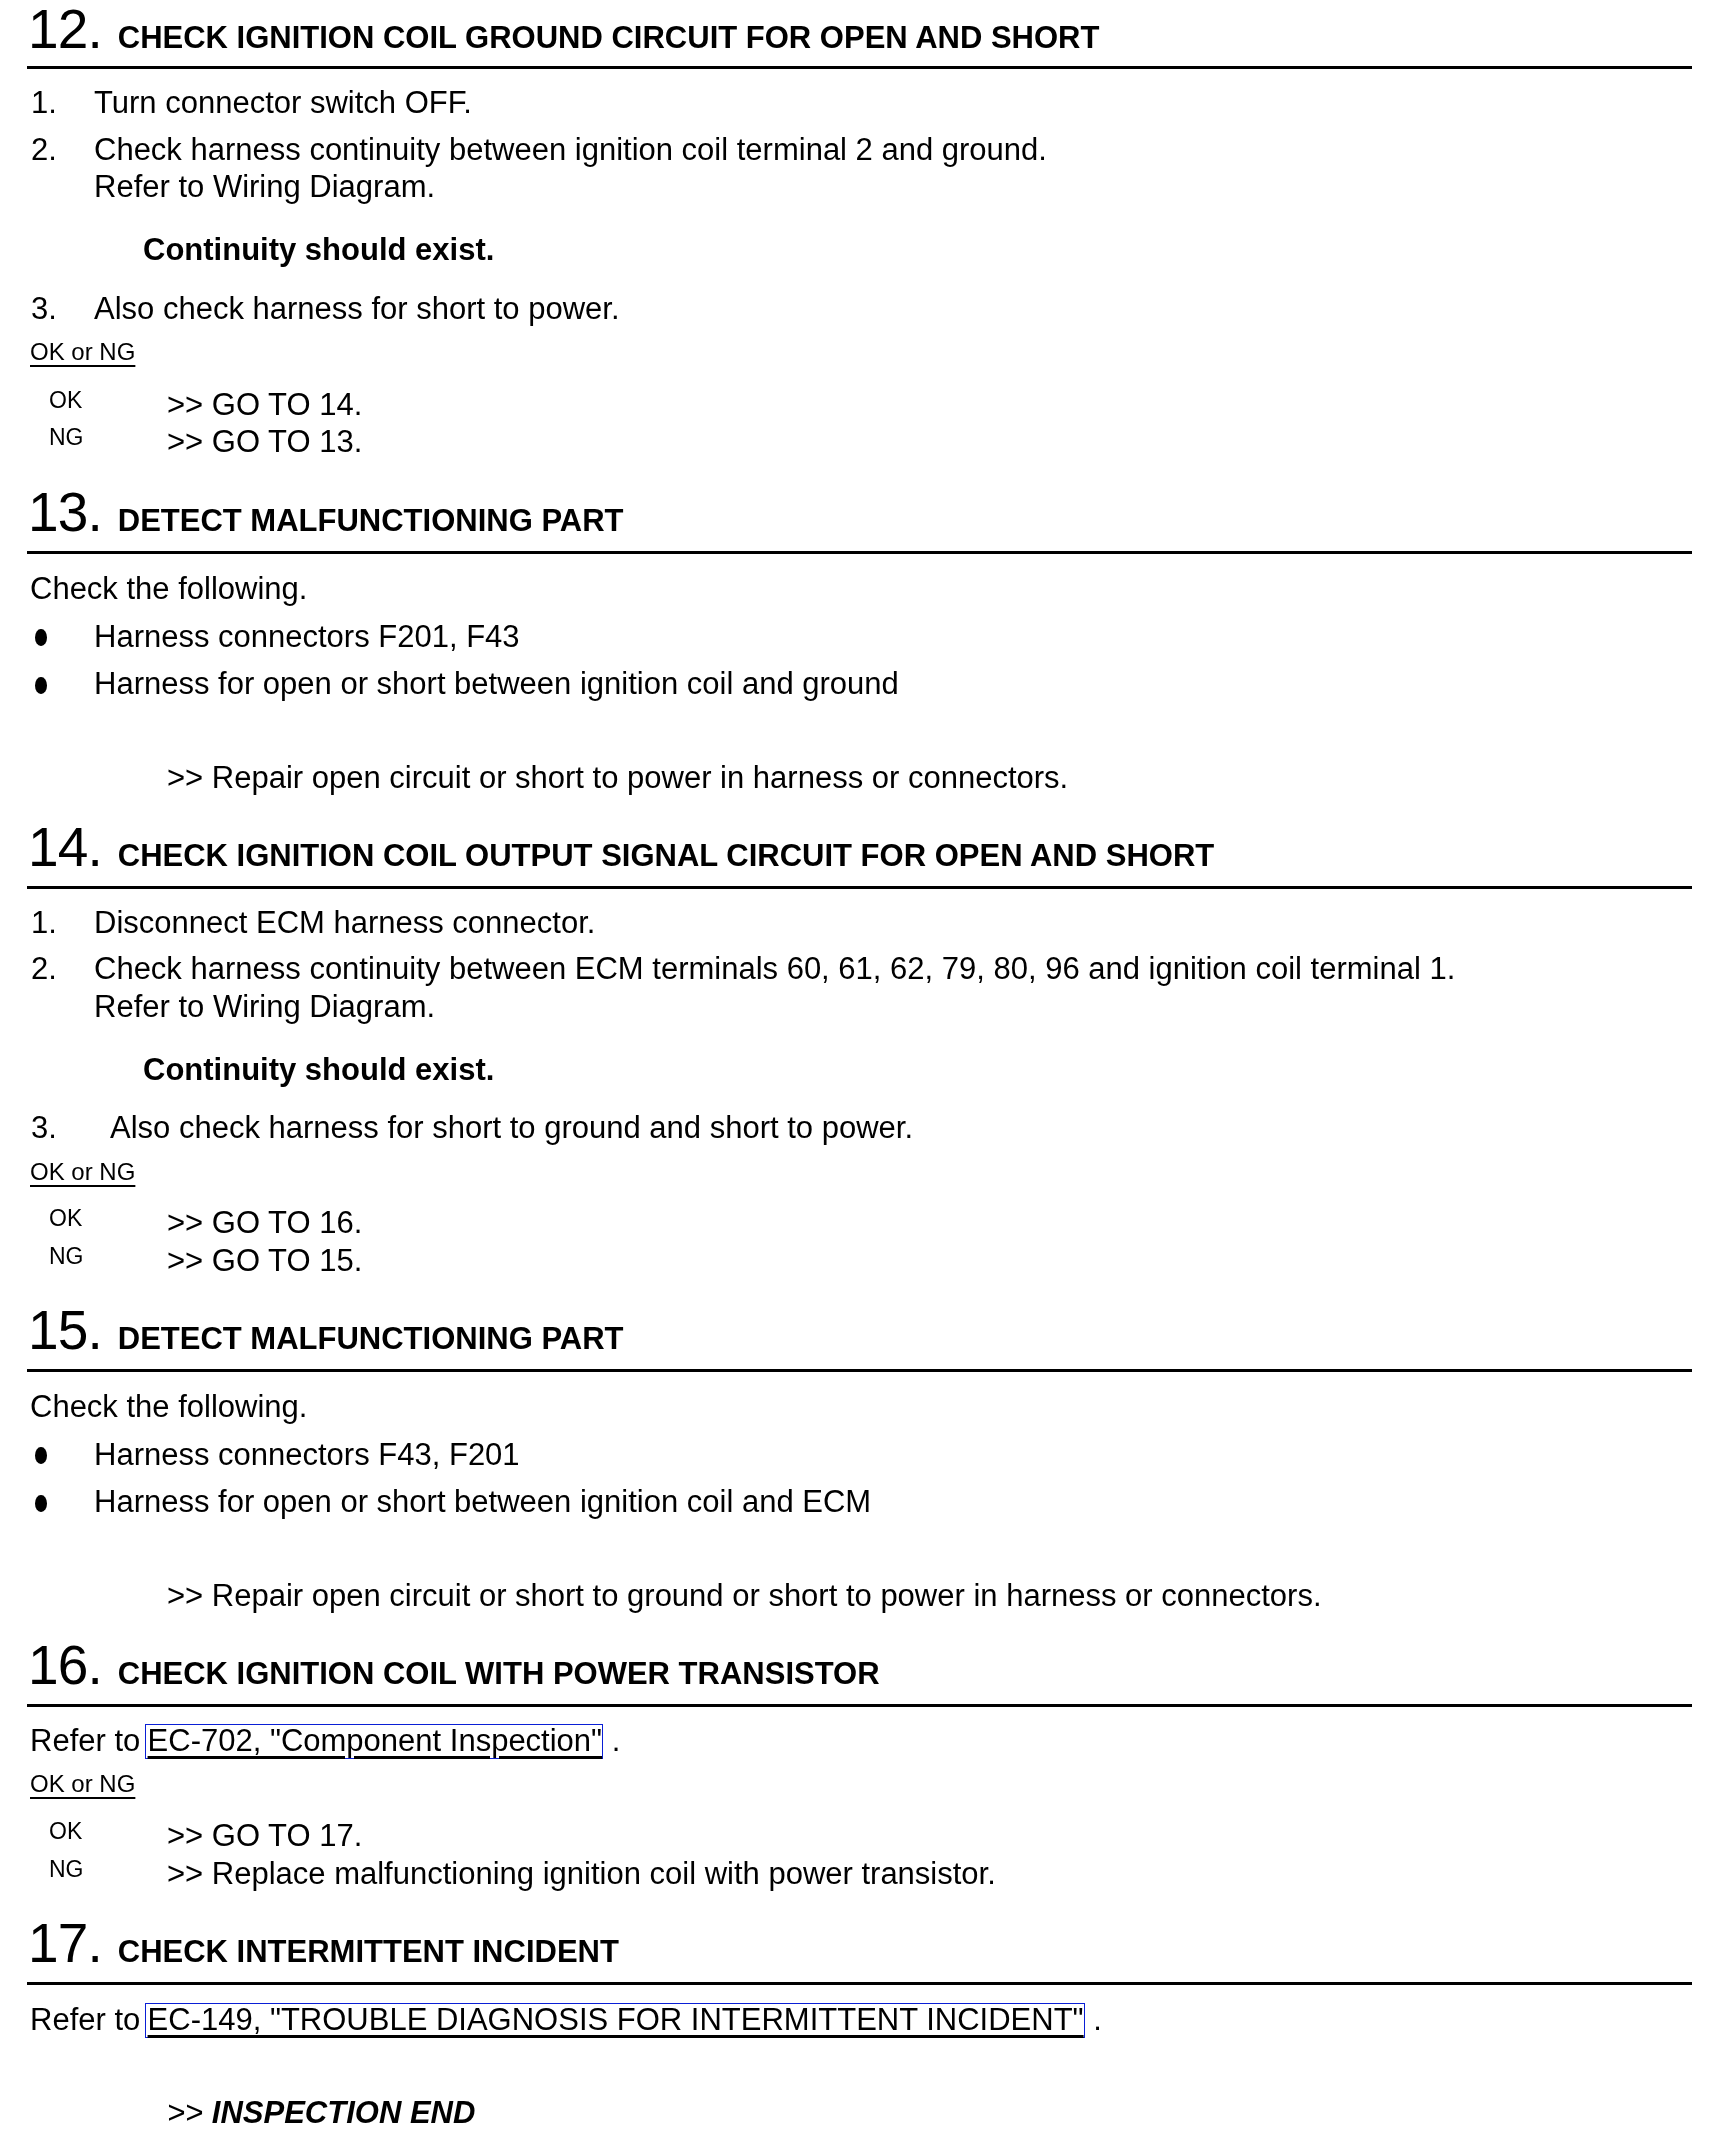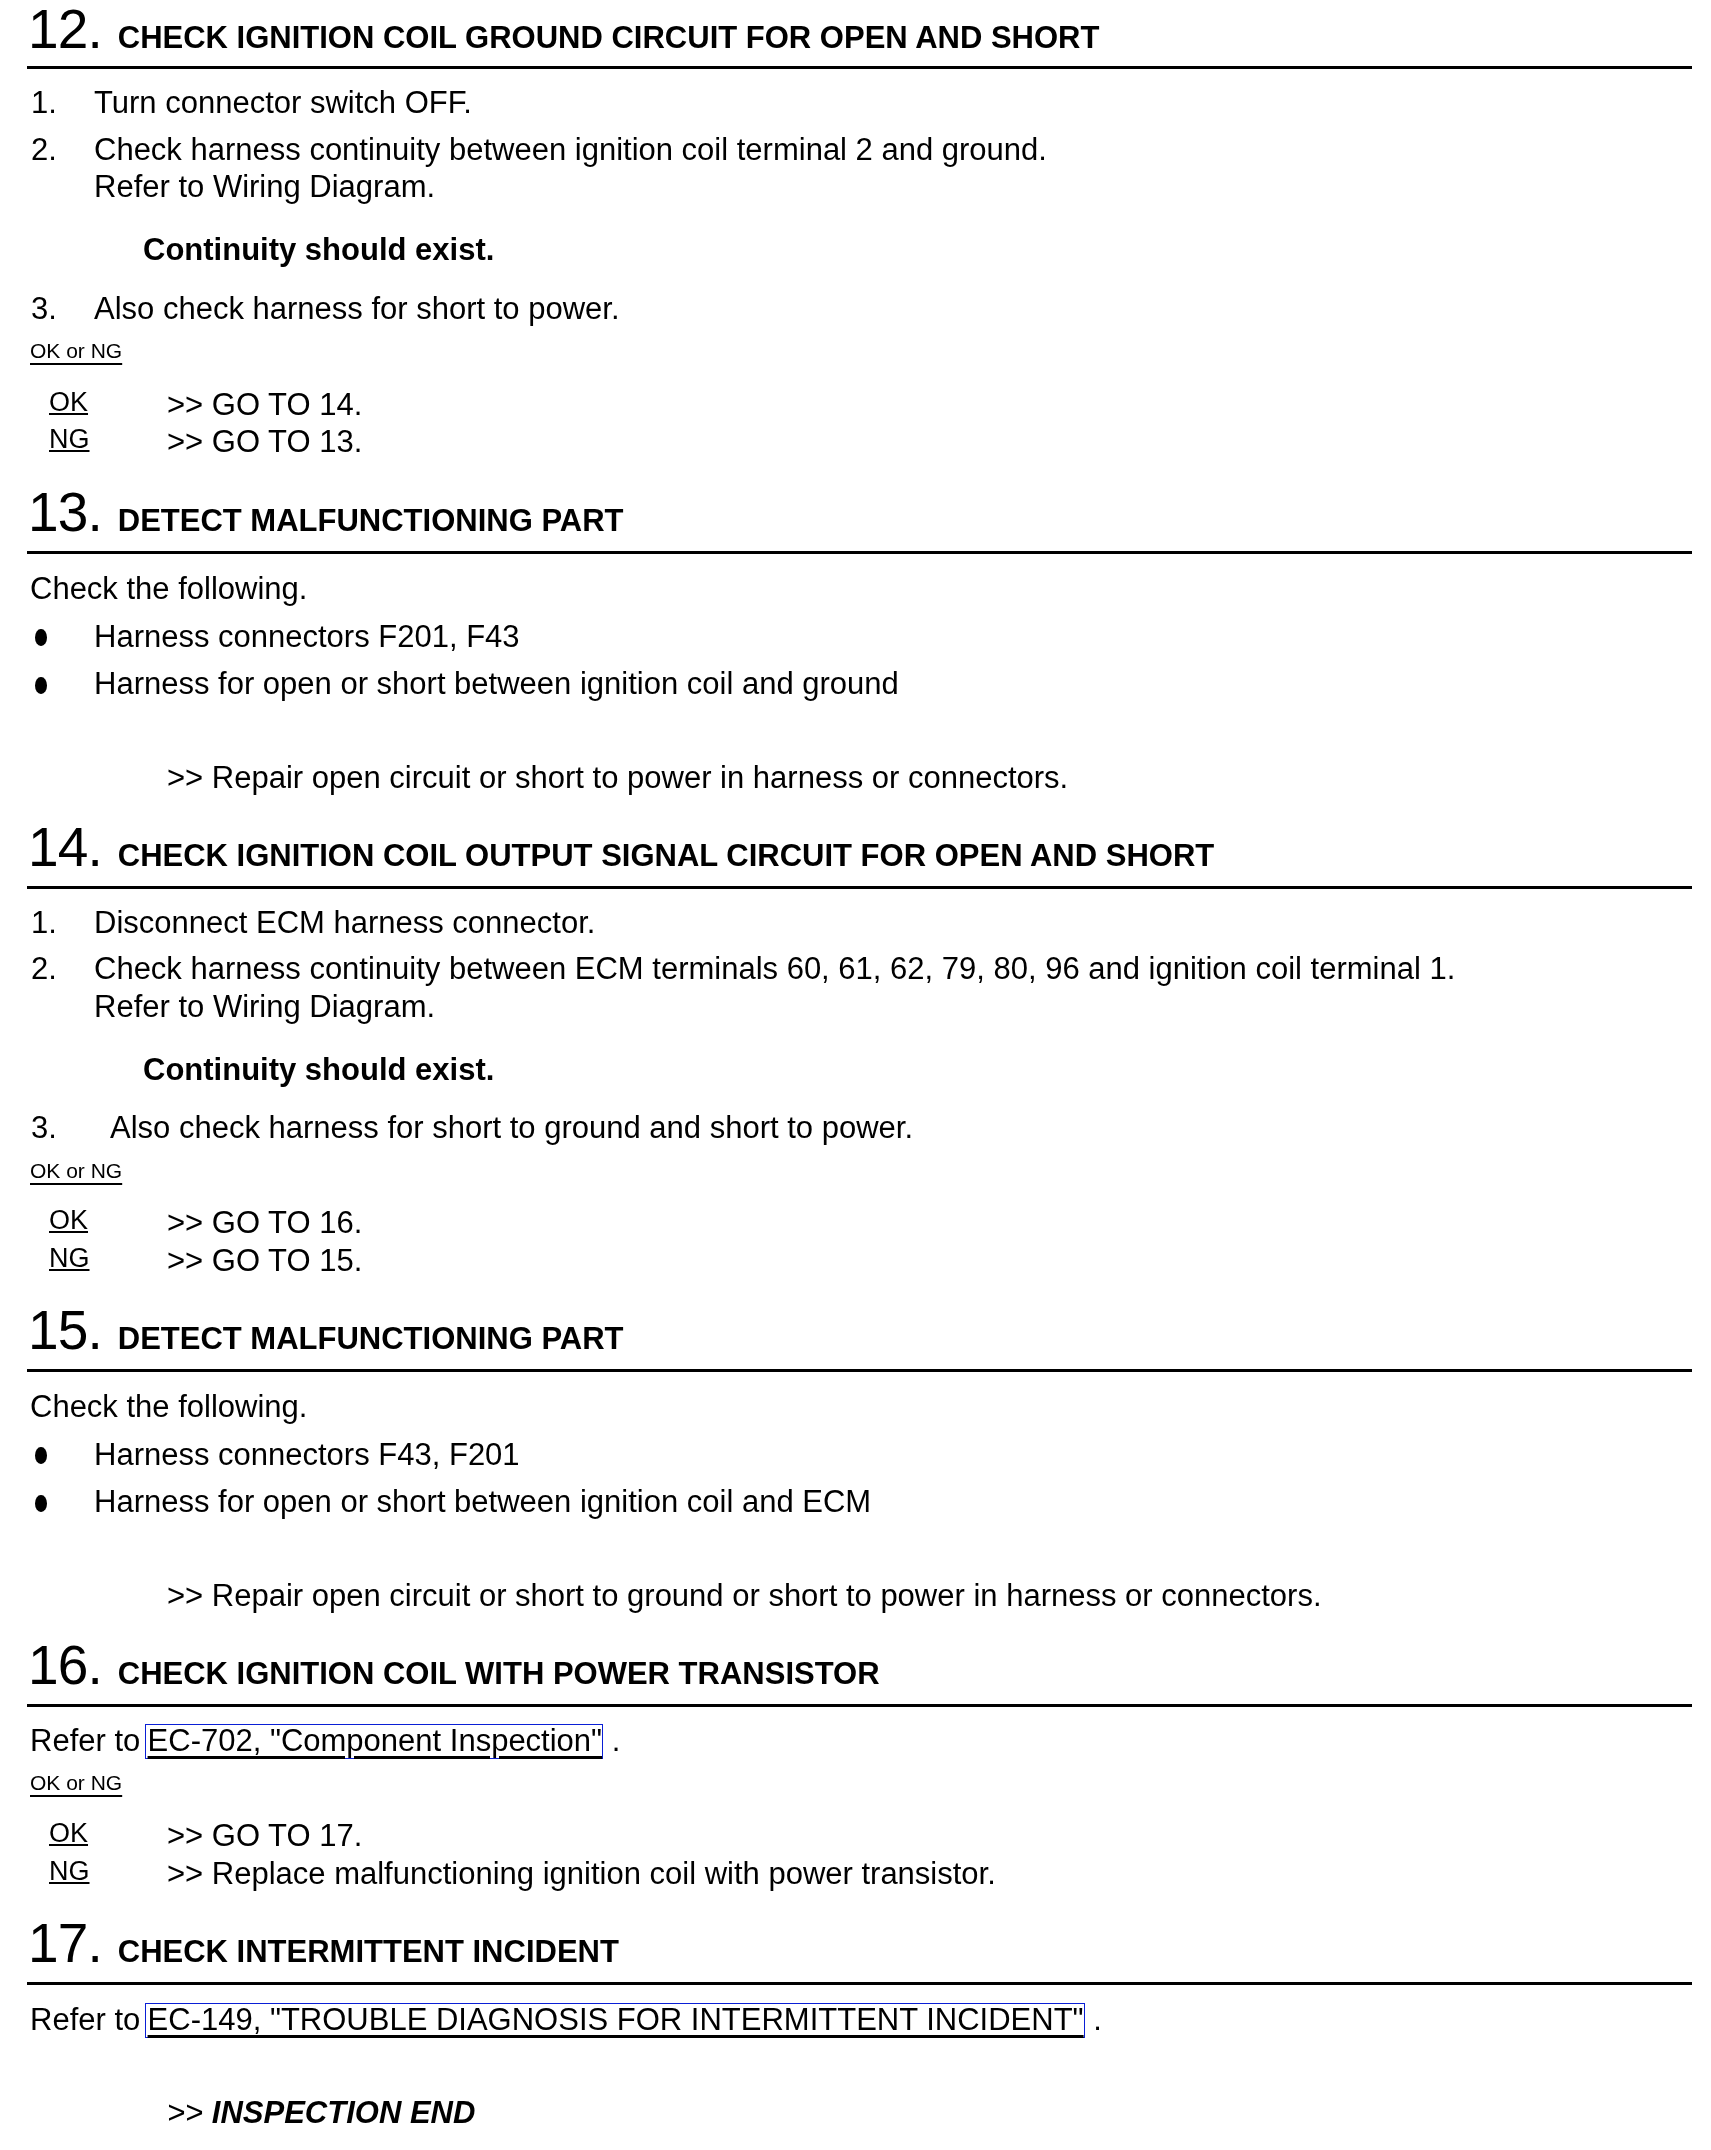--- a/index.html
+++ b/index.html
@@ -9,22 +9,22 @@
   }
   .abs { position: absolute; white-space: nowrap; }
   .step-head { position: absolute; left: 28px; white-space: nowrap; line-height: 1; }
   .step-num { font-size: 55px; font-weight: normal; letter-spacing: -0.8px; }
   .step-title { font-size: 31px; font-weight: bold; margin-left: 15.7px; }
   .rule { position: absolute; left: 27px; width: 1665px; height: 3.1px; background: #000; }
   .body { font-size: 31px; line-height: 1; }
   .num { position: absolute; left: 31px; }
   .txt { position: absolute; left: 94px; }
   .bold-note { position: absolute; left: 143px; font-weight: bold; font-size: 31px; }
-  .okng { position: absolute; left: 30px; font-size: 21px; text-decoration: underline; text-underline-offset: 4.7px; text-decoration-thickness: 2.4px; }
-  .res-key { position: absolute; left: 49px; font-size: 27px; text-decoration: underline; }
+  .okng { position: absolute; left: 30px; font-size: 24px; text-decoration: underline; text-underline-offset: 4.7px; text-decoration-thickness: 2.4px; }
+  .res-key { position: absolute; left: 49px; font-size: 23px; }
   .res-val { position: absolute; left: 167px; font-size: 31px; }
   .bullet { position: absolute; left: 35px; width: 11.8px; height: 17.3px; border-radius: 50%; background: #000; }
   .action { position: absolute; left: 167px; font-size: 31px; }
   .link {
     display: inline-block; border: 1.6px solid #0a1fd6; padding: 0 0 1.6px 1.6px;
     text-decoration: underline; text-decoration-thickness: 3.1px; text-underline-offset: 4.7px;
     color: #000; cursor: pointer; margin-left: 4.7px;
   }
 </style>
 </head>

